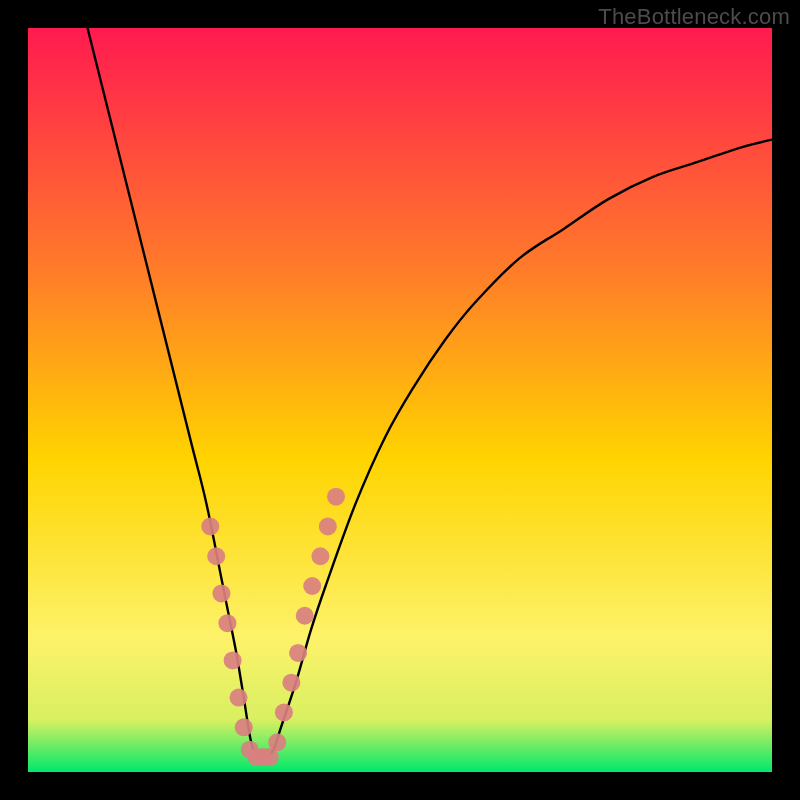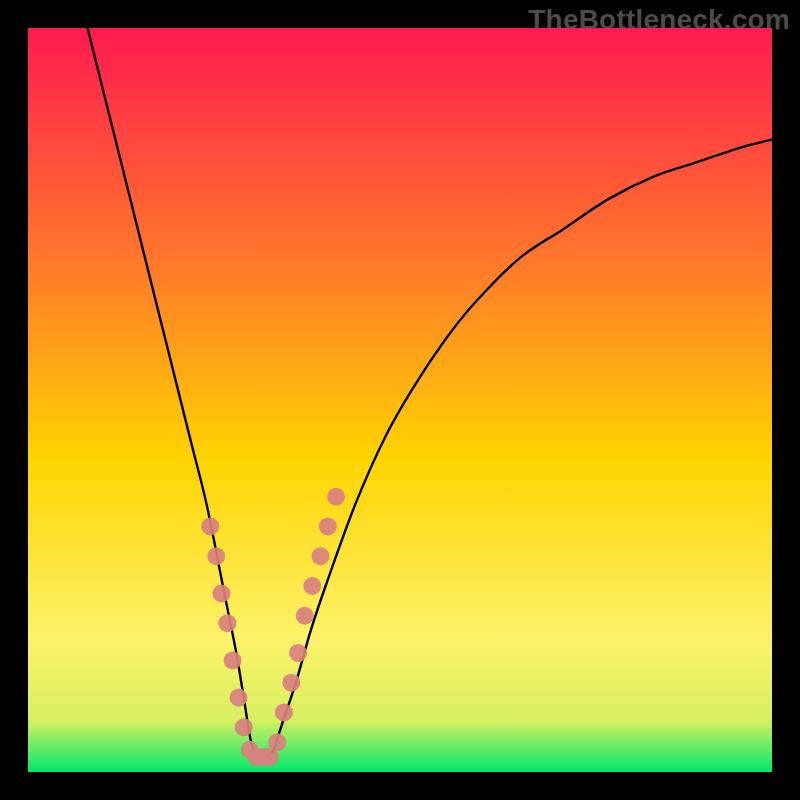--- a/index.html
+++ b/index.html
@@ -24,22 +24,22 @@
     left: 28px;
     top: 28px;
     width: 744px;
     height: 744px;
   }
   .watermark {
     position: absolute;
     top: 4px;
     right: 10px;
     color: #4c4c4c;
-    font-size: 28px;
-    font-weight: 700;
+    font-size: 22px;
+    font-weight: 400;
     letter-spacing: 0.2px;
   }
   svg {
     display: block;
   }
 </style>
 </head>
 <body>
 
 <div class="frame">

